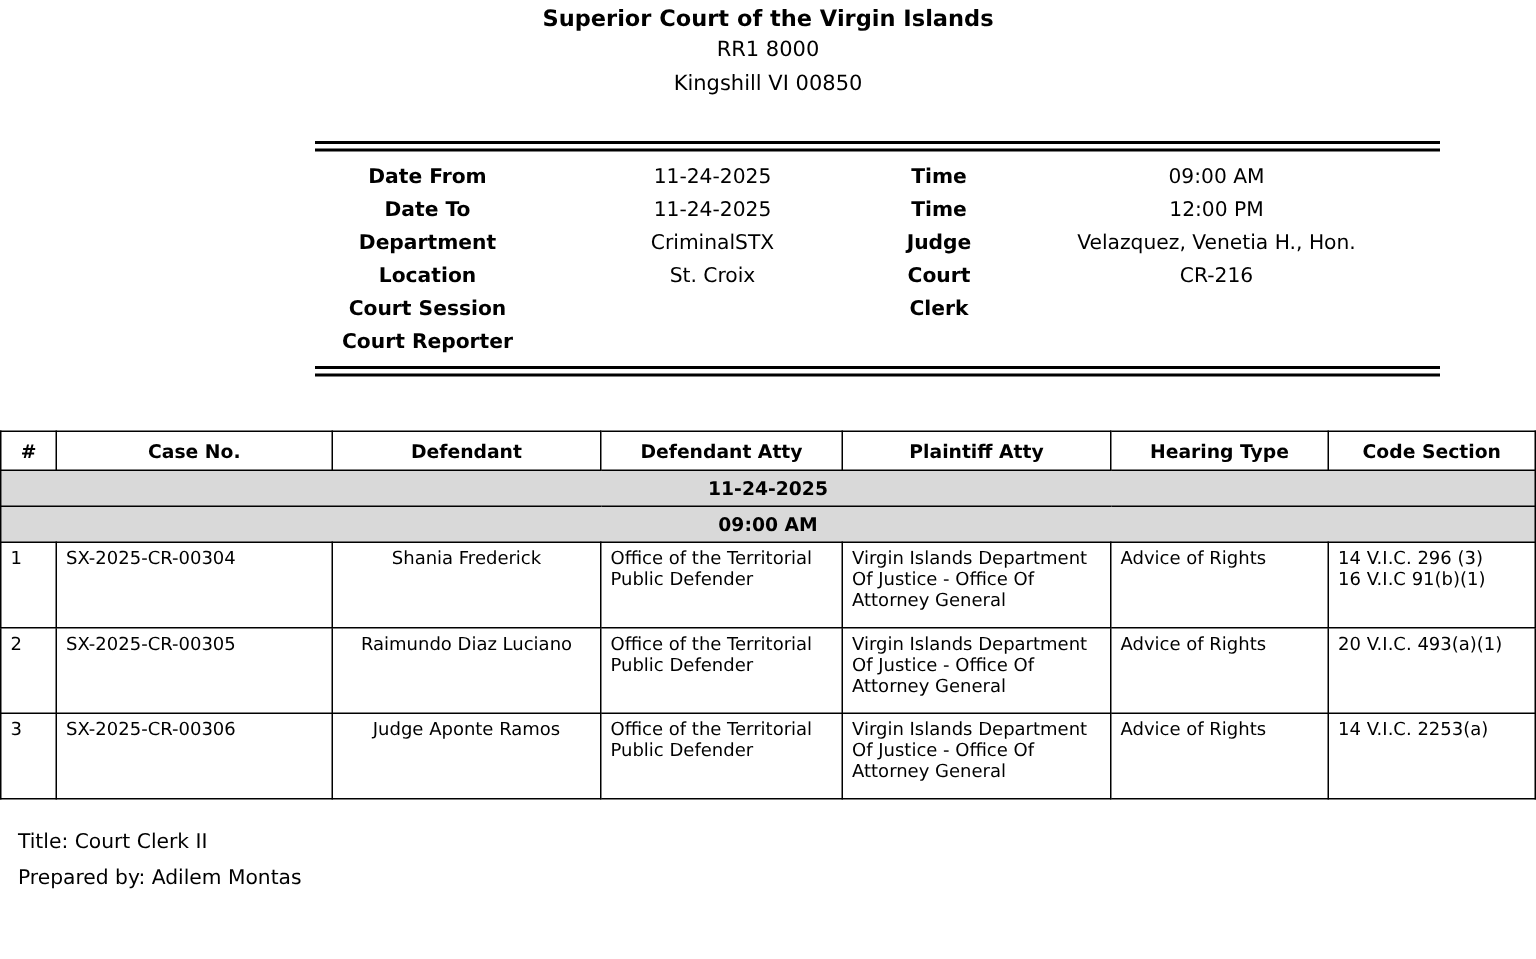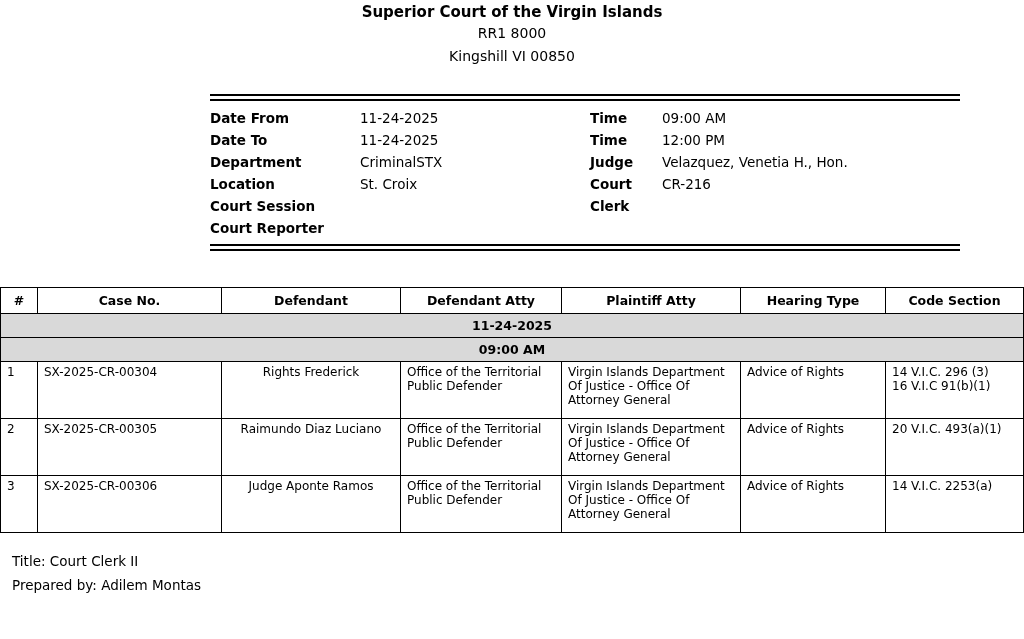--- a/index.html
+++ b/index.html
@@ -28,20 +28,21 @@
     line-height: 20px;
   }
   .court-addr {
     font-size: 14px;
     line-height: 23px;
   }
 
   
   .info-wrap {
     margin: 26px 64px 0 210px;
+    text-align: center;
   }
   .info-rule-top {
     border-top: 2px solid #000;
     border-bottom: 2px solid #000;
     height: 3px;
     margin-bottom: 6px;
   }
   .info-rule-bottom {
     border-top: 2px solid #000;
     border-bottom: 2px solid #000;
@@ -184,21 +185,21 @@
       <tr class="group-row">
         <td colspan="7">11-24-2025</td>
       </tr>
       <tr class="group-row">
         <td colspan="7">09:00 AM</td>
       </tr>
 
       <tr class="case-row">
         <td class="c-num">1</td>
         <td class="c-case">SX-2025-CR-00304</td>
-        <td class="c-def">Rights Frederick</td>
+        <td class="c-def">Shania Frederick</td>
         <td class="c-defatty">
           <span class="row-cell-line">Office of the Territorial</span>
           <span class="row-cell-line">Public Defender</span>
         </td>
         <td class="c-platty">
           <span class="row-cell-line">Virgin Islands Department</span>
           <span class="row-cell-line">Of Justice - Office Of</span>
           <span class="row-cell-line">Attorney General</span>
         </td>
         <td class="c-hear">Advice of Rights</td>

